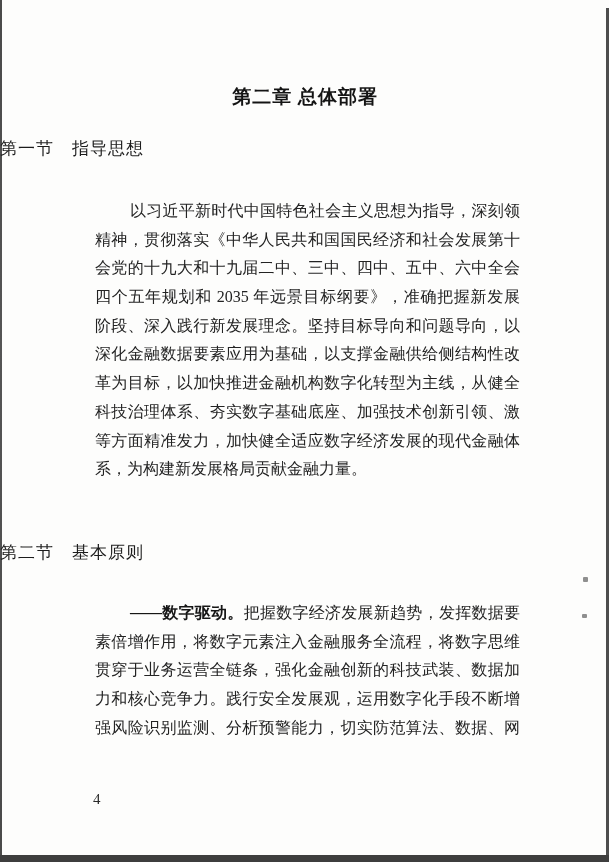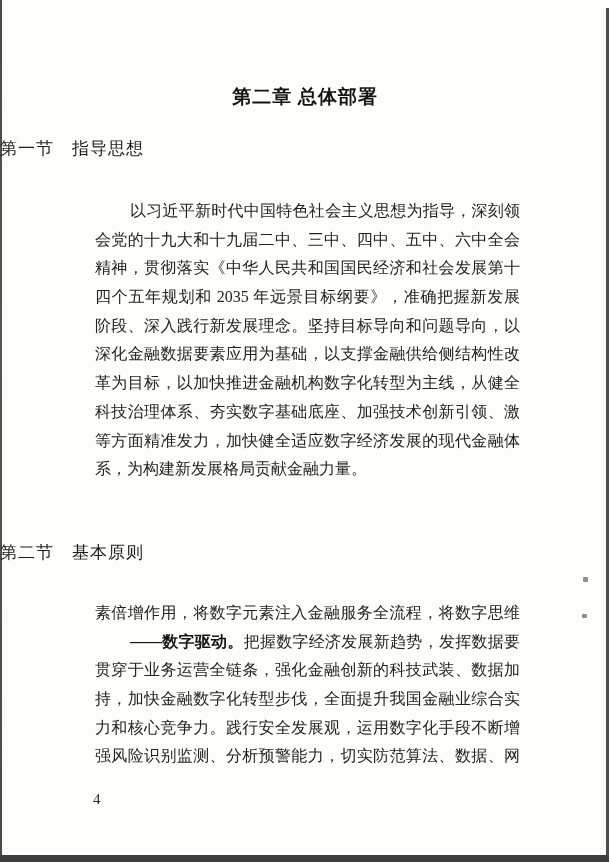--- a/index.html
+++ b/index.html
@@ -107,37 +107,36 @@
   <div class="edge-bottom"></div>
   <div class="speck s1"></div>
   <div class="speck s2"></div>
 
   <h1 class="chapter-title">第二章 总体部署</h1>
 
   <h2 class="section-title s1">第一节　指导思想</h2>
 
   <div class="para p1">
     <div class="tline just indent">以习近平新时代中国特色社会主义思想为指导，深刻领</div>
+    <div class="tline just">精神，贯彻落实《中华人民共和国国民经济和社会发展第十</div>
     <div class="tline just">会党的十九大和十九届二中、三中、四中、五中、六中全会</div>
-    <div class="tline just">精神，贯彻落实《中华人民共和国国民经济和社会发展第十</div>
     <div class="tline just">四个五年规划和 2035 年远景目标纲要》，准确把握新发展</div>
     <div class="tline just">阶段、深入践行新发展理念。坚持目标导向和问题导向，以</div>
     <div class="tline just">深化金融数据要素应用为基础，以支撑金融供给侧结构性改</div>
     <div class="tline just">革为目标，以加快推进金融机构数字化转型为主线，从健全</div>
     <div class="tline just">科技治理体系、夯实数字基础底座、加强技术创新引领、激</div>
     <div class="tline just">等方面精准发力，加快健全适应数字经济发展的现代金融体</div>
     <div class="tline">系，为构建新发展格局贡献金融力量。</div>
   </div>
 
   <h2 class="section-title s2">第二节　基本原则</h2>
 
   <div class="para p2">
+    <div class="tline just indent"><span class="lead">——数字驱动。</span><span>把握数字经济发展新趋势，发挥数据要</span></div>
     <div class="tline just">素倍增作用，将数字元素注入金融服务全流程，将数字思维</div>
-    <div class="tline just indent"><span class="lead">——数字驱动。</span><span>把握数字经济发展新趋势，发挥数据要</span></div>
     <div class="tline just">贯穿于业务运营全链条，强化金融创新的科技武装、数据加</div>
-    <div class="tline just">持，加快金融数字化转型步伐，全面提升我国金融业综合实</div>
     <div class="tline just">力和核心竞争力。践行安全发展观，运用数字化手段不断增</div>
     <div class="tline just">强风险识别监测、分析预警能力，切实防范算法、数据、网</div>
   </div>
 
   <div class="page-number">4</div>
 
 </div>
 
 </body></html>

